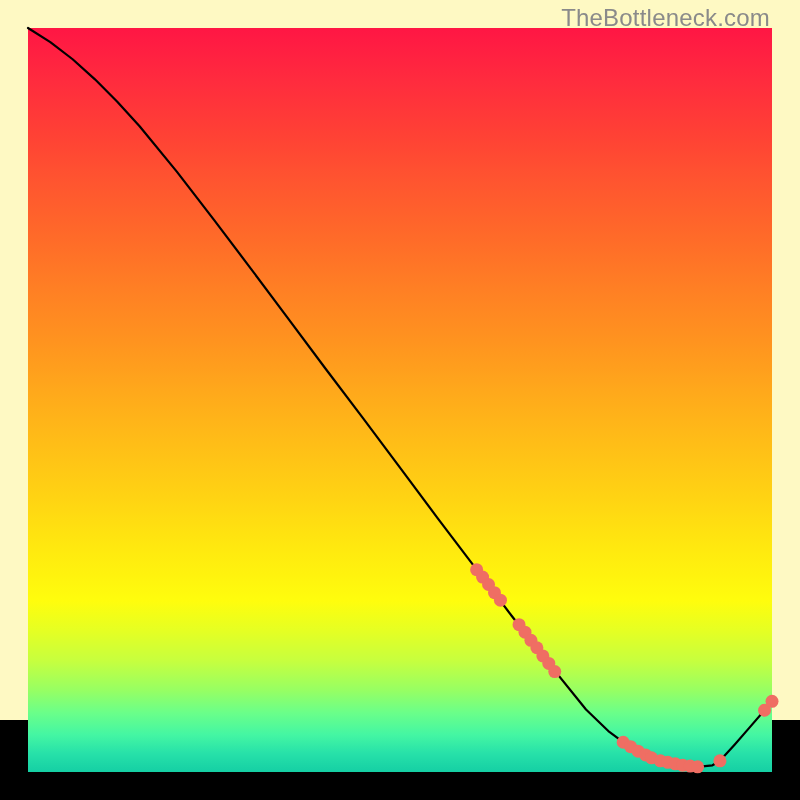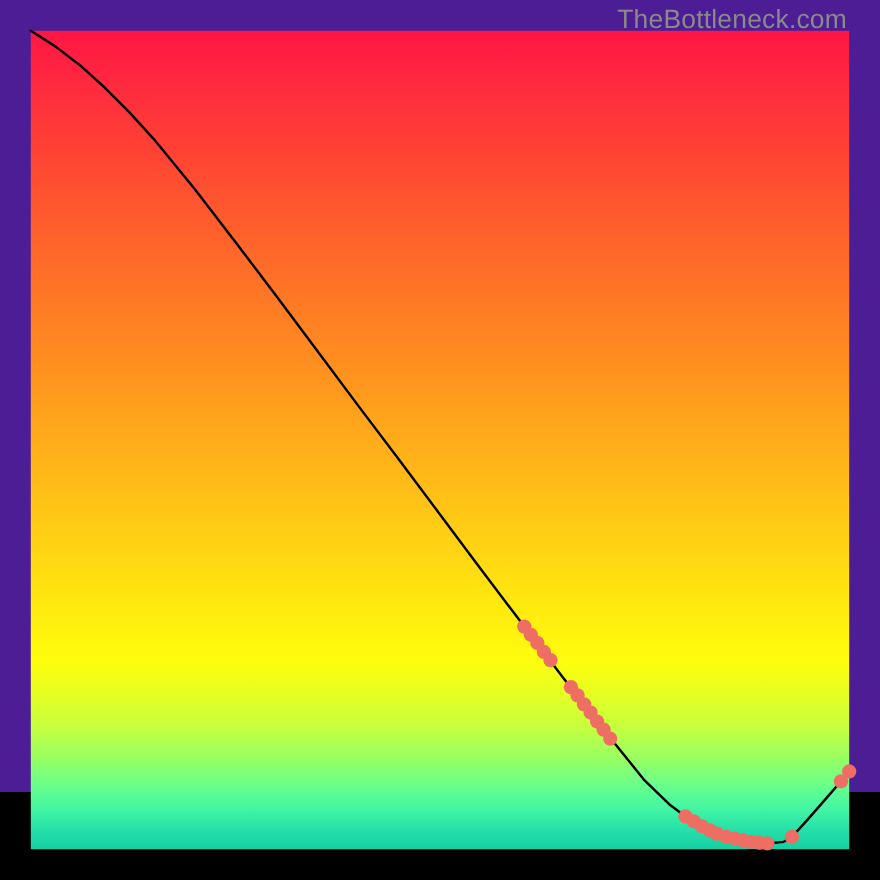--- a/index.html
+++ b/index.html
@@ -7,21 +7,21 @@
     padding: 0;
     width: 800px;
     height: 800px;
     background: #000;
     overflow: hidden;
   }
   .stage {
     position: relative;
     width: 800px;
     height: 720px;
-    background: #4c1d95;
+    background: #fef9c3;
   }
   .plot-area {
     position: absolute;
     left: 28px;
     top: 28px;
     width: 744px;
     height: 744px;
     
     background: linear-gradient(to bottom,
       #ff1644 0%,

